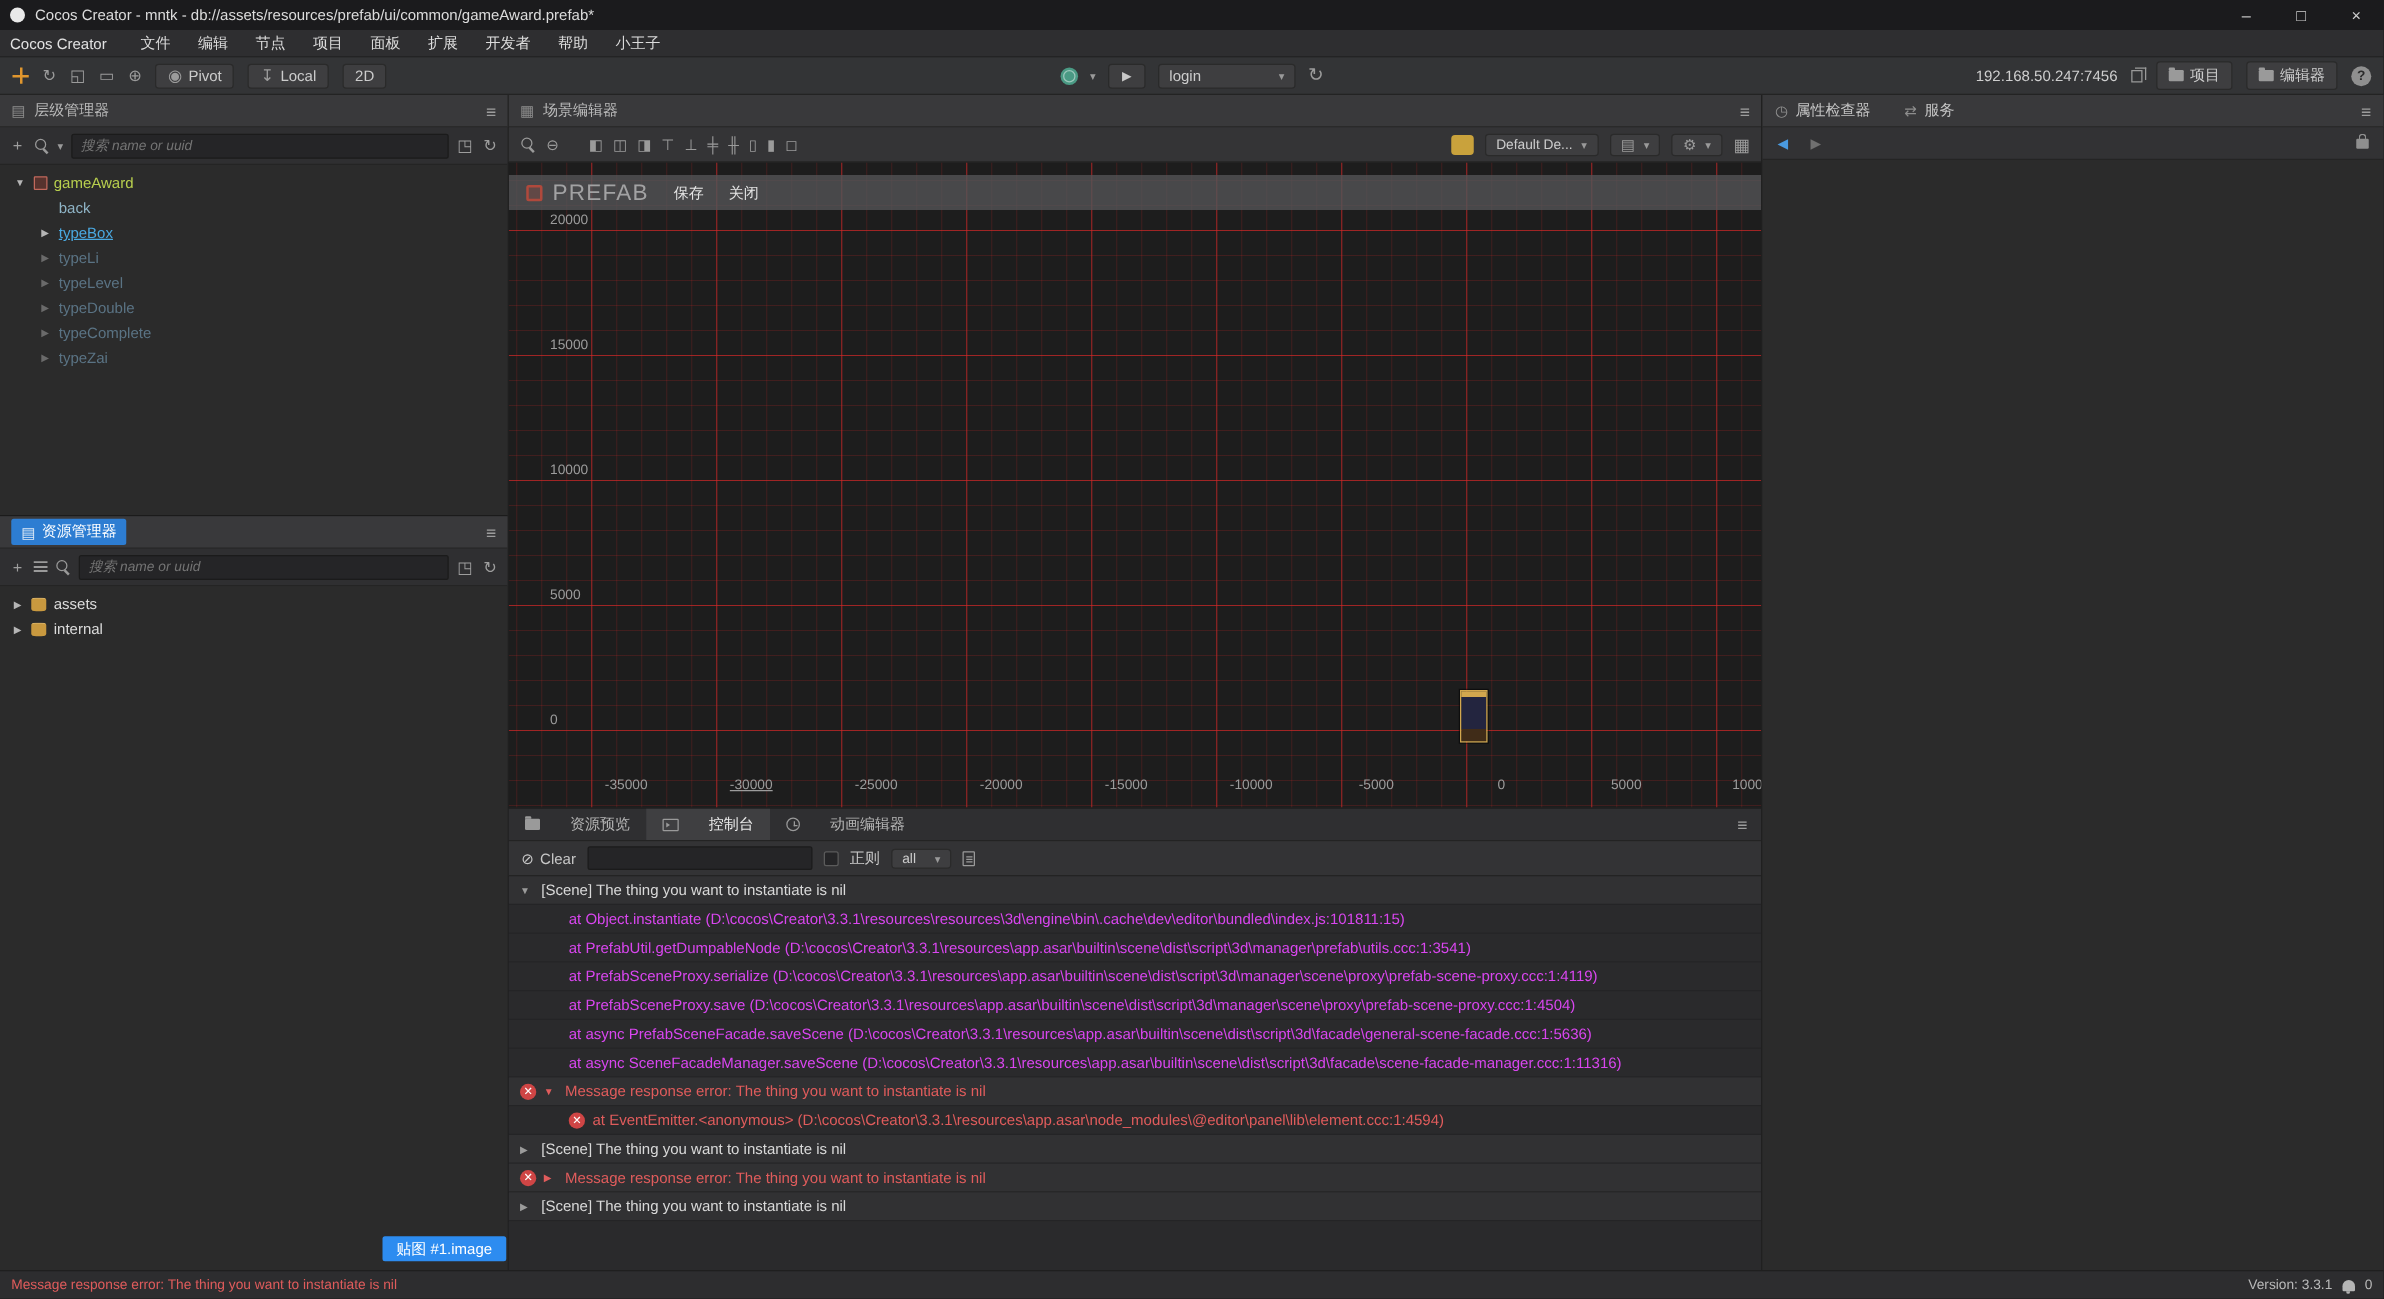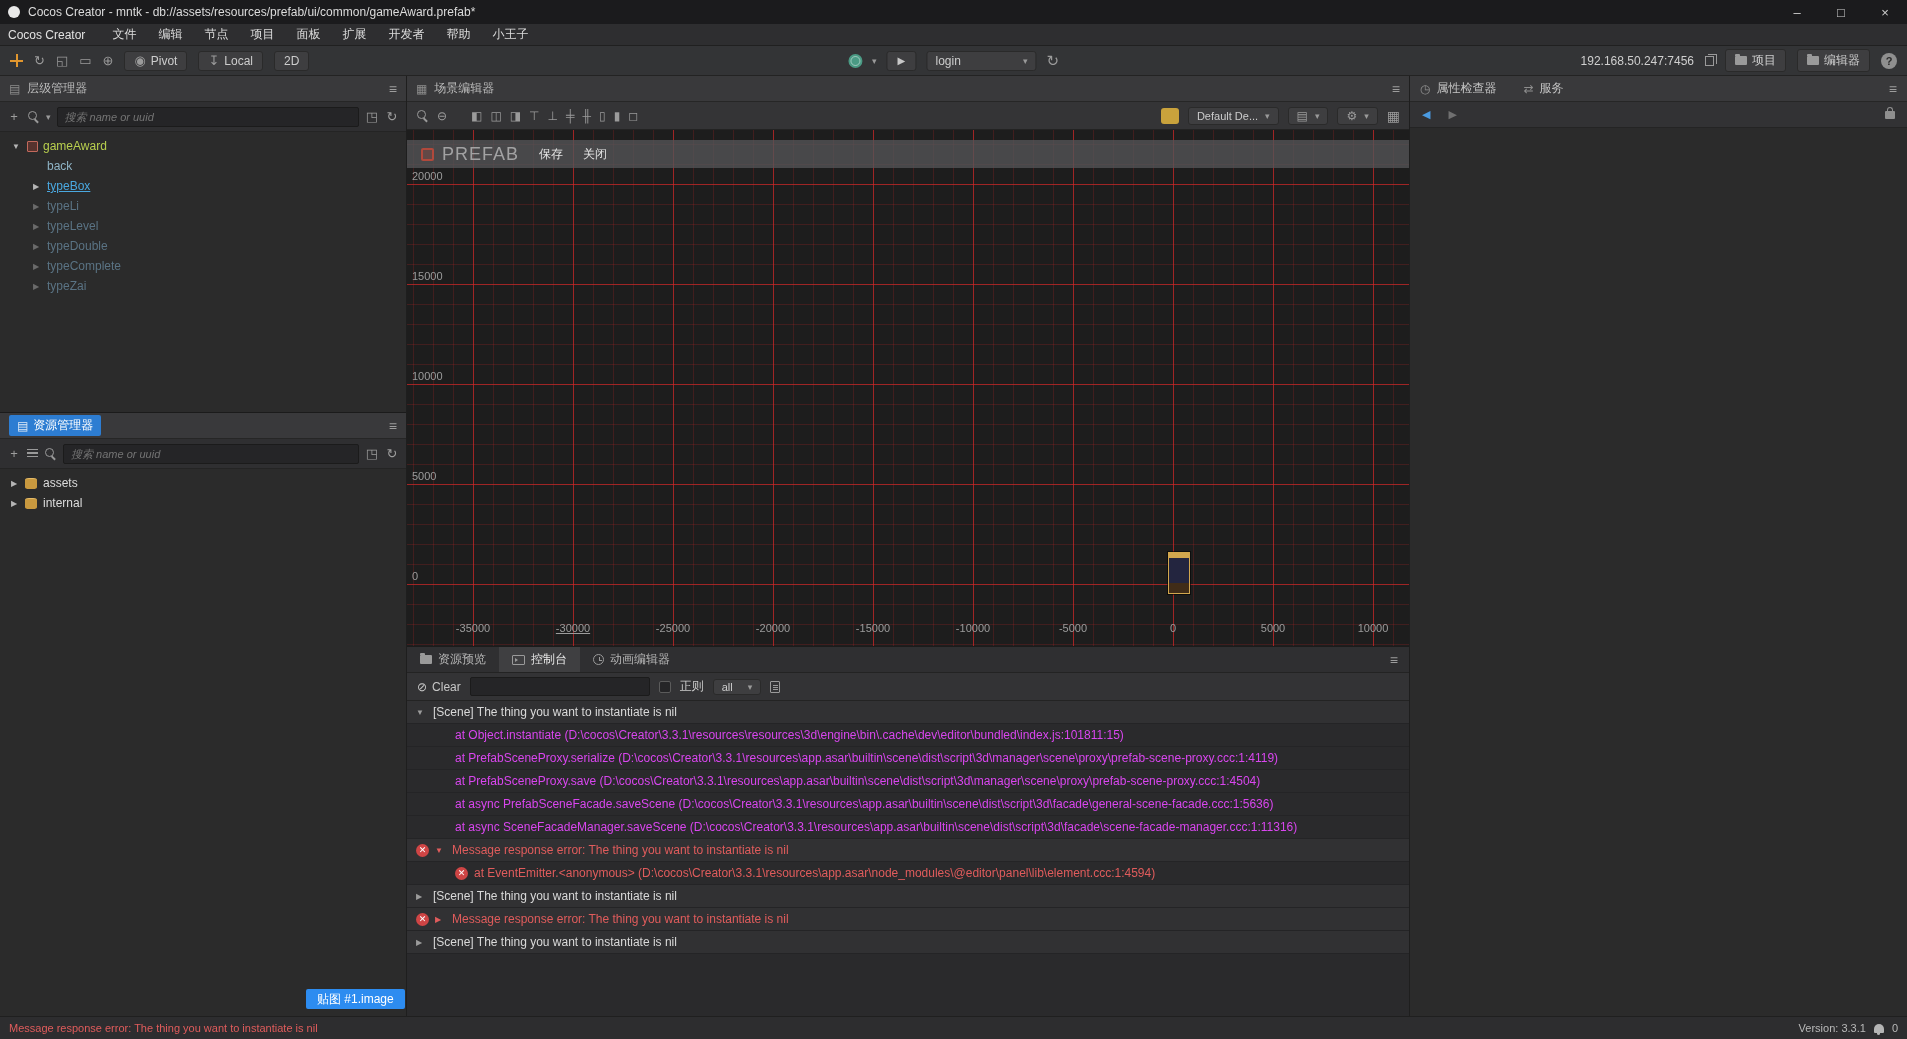--- a/index.html
+++ b/index.html
@@ -105,28 +105,28 @@
       linear-gradient(to right, rgba(210,38,38,0.20) 1px, transparent 1px),
       linear-gradient(to bottom, rgba(210,38,38,0.20) 1px, transparent 1px),
       linear-gradient(to right, rgba(226,40,40,0.60) 1px, transparent 1px),
       linear-gradient(to bottom, rgba(226,40,40,0.60) 1px, transparent 1px);
     background-size: 20px 20px, 20px 20px, 100px 100px, 100px 100px;
     background-position: 6px 0, 0 14px, 66px 0, 0 54px; }
   .prefab-bar { position:absolute; top:10px; left:0; right:0; height:28px; background:rgba(84,84,86,0.80); display:flex; align-items:center; padding:0 14px; gap:20px; }
   .prefab-icon { width:13px; height:13px; border:2px solid #b0493c; border-radius:2px; background:rgba(176,73,60,0.25); }
   .prefab-title { font-size:18px; color:#a2a2a3; letter-spacing:1px; margin-left:-12px; }
   .prefab-btn { color:#e4e4e4; font-size:12px; }
-  .tick { position:absolute; color:#9c9c9c; font-size:11px; white-space:nowrap; }
+  .tick { position:absolute; color:#9c9c9c; font-size:11px; white-space:nowrap;margin-left:28px; }
   .sprite { position:absolute; left:761px; top:422px; width:22px; height:42px; border:1px solid #d2a74e;
             background:linear-gradient(180deg,#d2a74e 0 5px,#23253f 5px 30px,#402c18 30px); box-shadow:0 0 0 1px rgba(0,0,0,0.55); }
 
   
   .console { flex:1; display:flex; flex-direction:column; min-height:0; }
   .console-tabs { height:26px; background:#2f2f31; border-bottom:1px solid #232323; display:flex; align-items:stretch; flex:0 0 auto; }
-  .ctab { display:flex; align-items:center; gap:6px; padding:0 13px; color:#b5b5b5; }
+  .ctab { display:flex; align-items:center; gap:24px; padding:0 13px; color:#b5b5b5; }
   .ctab.active { background:#3f3f41; color:#e9e9e9; }
   .console-tabs .ham { display:flex; align-items:center; padding-right:11px; }
   .console-toolbar { height:28px; background:#333335; border-bottom:1px solid #232323; display:flex; align-items:center; gap:9px; padding:0 10px; flex:0 0 auto; }
   .clear-btn { display:flex; align-items:center; gap:5px; color:#c7c7c7; }
   .console-input { width:180px; height:19px; background:#252527; border:1px solid #1b1b1b; border-radius:2px; outline:none; color:#ccc; padding:0 6px; font-family:"Liberation Sans",sans-serif; }
   .checkbox { width:12px; height:12px; background:#252527; border:1px solid #5b5b5b; border-radius:2px; flex:0 0 auto; }
   .level-select { display:flex; align-items:center; gap:15px; background:#3e3e40; border:1px solid #2a2a2a; border-radius:3px; padding:1px 8px; color:#ccc; font-size:11px; }
   .log-list { flex:1; background:#2a2a2c; overflow:hidden; }
   .log-row { min-height:23px; display:flex; align-items:center; padding:0 9px; border-bottom:1px solid #242426; color:#d9d9d9; gap:6px; white-space:nowrap; }
   .log-row.t-group { background:#313133; }
@@ -426,20 +426,24 @@
 
     <span class="caret">▼</span>
     <span class="txt">[Scene] The thing you want to instantiate is nil</span>
   </div>
             <div class="log-row t-stack">
 
     <span class="txt">at Object.instantiate (D:\cocos\Creator\3.3.1\resources\resources\3d\engine\bin\.cache\dev\editor\bundled\index.js:101811:15)</span>
   </div>
             <div class="log-row t-stack">
 
+    <span class="txt">at PrefabUtil.getDumpableNode (D:\cocos\Creator\3.3.1\resources\app.asar\builtin\scene\dist\script\3d\manager\prefab\utils.ccc:1:3541)</span>
+  </div>
+            <div class="log-row t-stack">
+
     <span class="txt">at PrefabSceneProxy.serialize (D:\cocos\Creator\3.3.1\resources\app.asar\builtin\scene\dist\script\3d\manager\scene\proxy\prefab-scene-proxy.ccc:1:4119)</span>
   </div>
             <div class="log-row t-stack">
 
     <span class="txt">at PrefabSceneProxy.save (D:\cocos\Creator\3.3.1\resources\app.asar\builtin\scene\dist\script\3d\manager\scene\proxy\prefab-scene-proxy.ccc:1:4504)</span>
   </div>
             <div class="log-row t-stack">
 
     <span class="txt">at async PrefabSceneFacade.saveScene (D:\cocos\Creator\3.3.1\resources\app.asar\builtin\scene\dist\script\3d\facade\general-scene-facade.ccc:1:5636)</span>
   </div>

